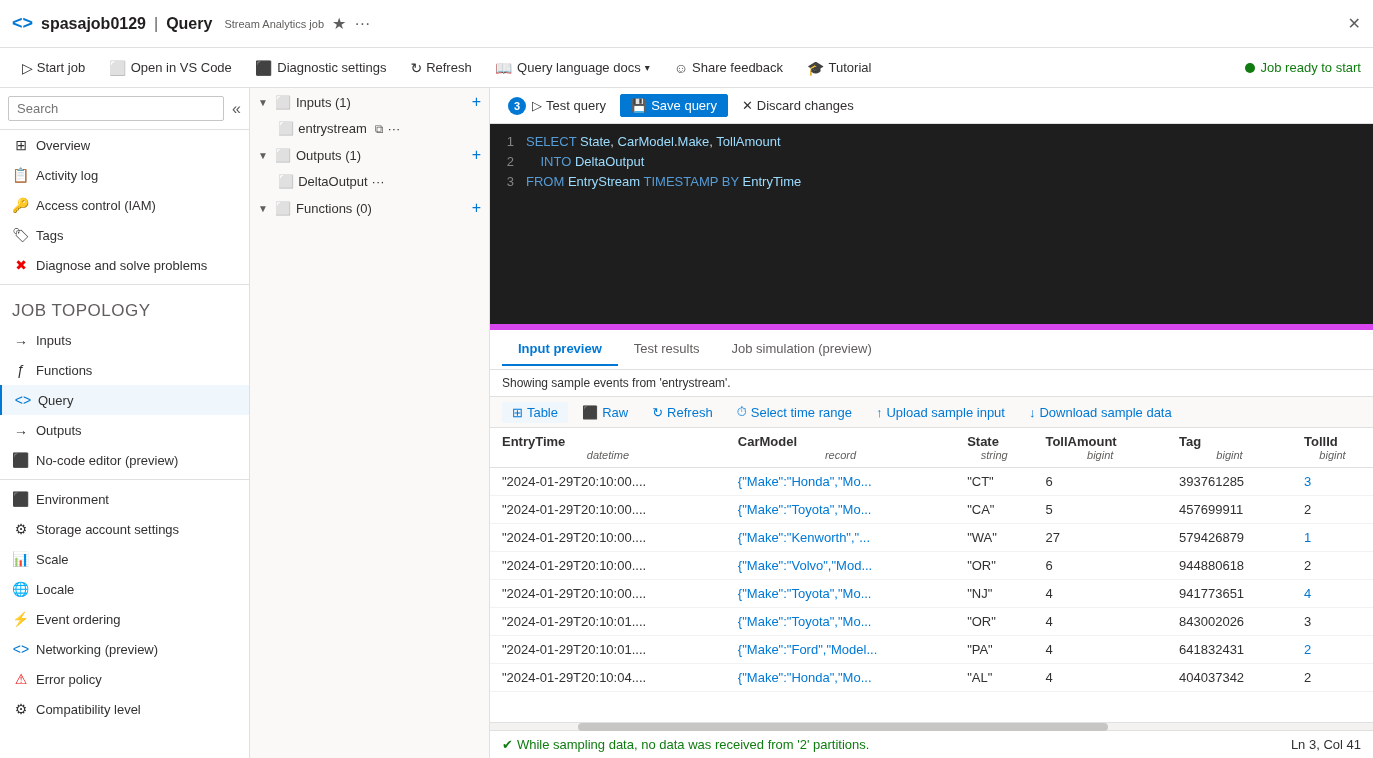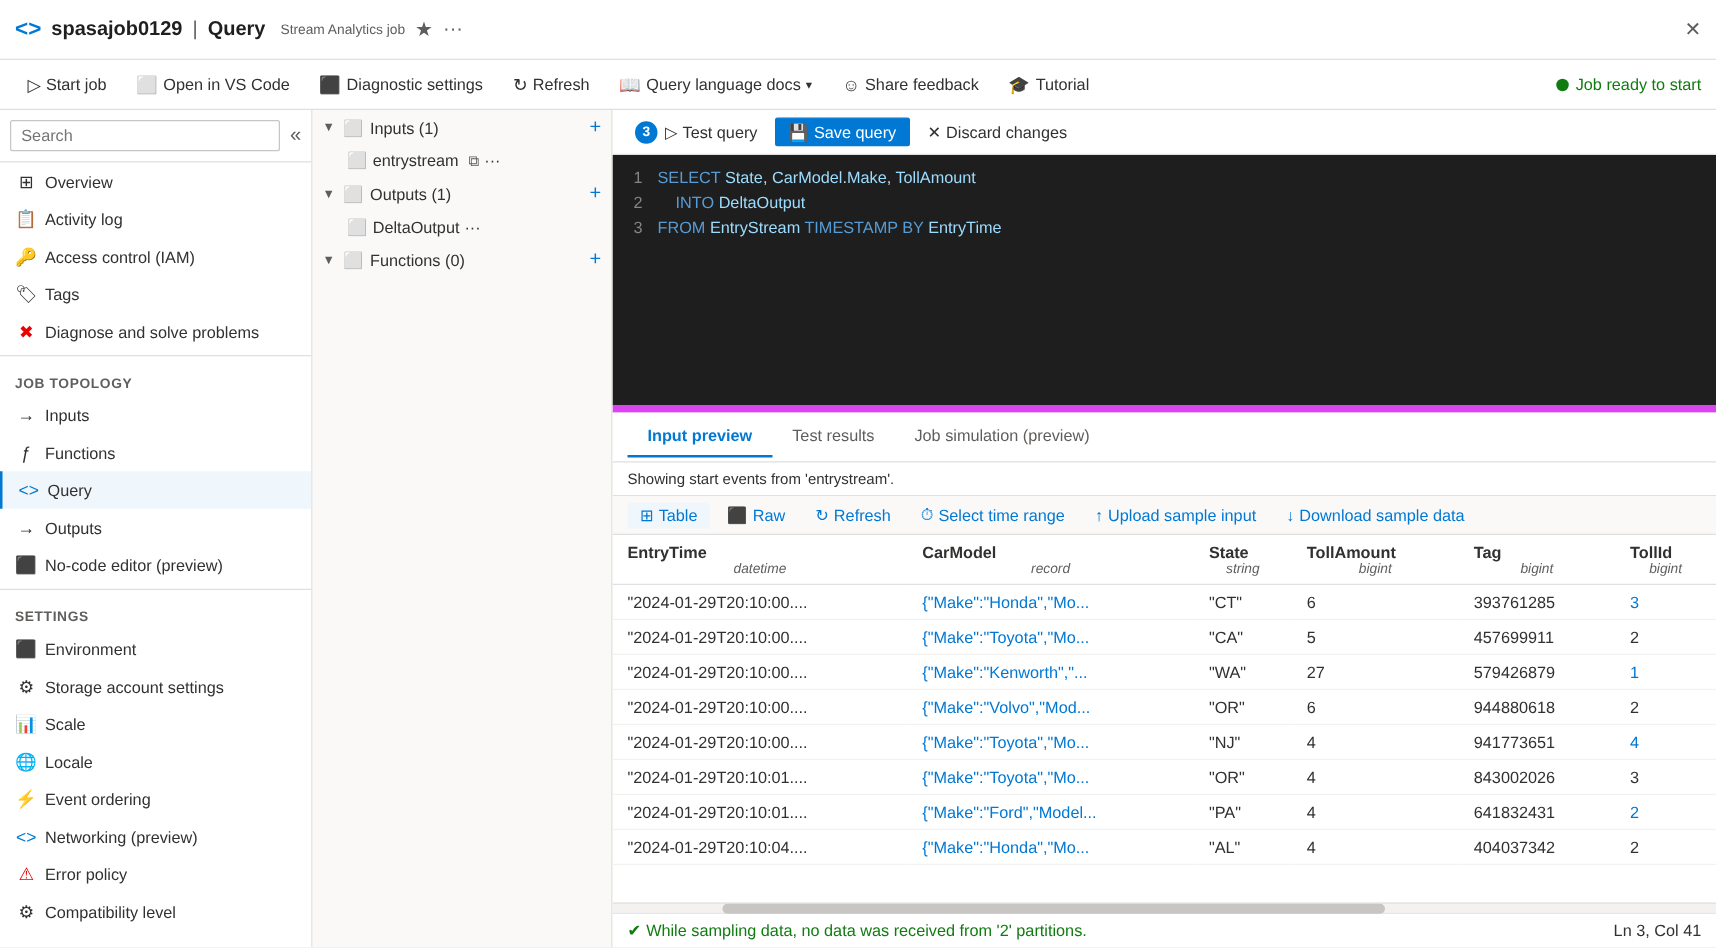--- a/index.html
+++ b/index.html
@@ -53,21 +53,21 @@
     }
     .sidebar-collapse { cursor: pointer; color: #605e5c; font-size: 16px; margin-left: 4px; }
 
     .sidebar-item {
       display: flex; align-items: center; gap: 6px;
       padding: 7px 12px; cursor: pointer; color: #323130;
     }
     .sidebar-item.active { background: #eff6fc; border-left: 2px solid #0078d4; }
     .sidebar-item .item-icon { font-size: 14px; width: 18px; text-align: center; }
     .sidebar-section-label {
-      font-size: 11px; font-weight: 700; color: #605e5c; text-transform: uppercase;
+      font-size: 17px; font-weight: 400; color: #605e5c; text-transform: uppercase;
       padding: 12px 12px 4px; letter-spacing: 0.5px;
     }
     .sidebar-divider { height: 1px; background: #e0e0e0; margin: 4px 0; }
 
     
     .panel-area { display: flex; flex: 1; overflow: hidden; }
 
     
     .tree-panel {
       width: 240px; min-width: 240px; background: #faf9f8;
@@ -266,21 +266,20 @@
     <div class="sidebar-item">
       <span class="item-icon">→</span>
       <span>Outputs</span>
     </div>
     <div class="sidebar-item">
       <span class="item-icon">⬛</span>
       <span>No-code editor (preview)</span>
     </div>
 
     <div class="sidebar-divider"></div>
-    <div class="sidebar-section-label">Settings</div>
 
     <div class="sidebar-item">
       <span class="item-icon">⬛</span>
       <span>Environment</span>
     </div>
     <div class="sidebar-item">
       <span class="item-icon">⚙</span>
       <span>Storage account settings</span>
     </div>
     <div class="sidebar-item">
@@ -378,21 +377,21 @@
           <span class="line-content"><span class="kw">FROM</span> <span class="ident">EntryStream</span> <span class="kw">TIMESTAMP</span> <span class="kw">BY</span> <span class="ident">EntryTime</span></span>
         </div>
       </div>
 
       <div class="preview-area">
         <div class="preview-tabs">
           <div class="preview-tab active">Input preview</div>
           <div class="preview-tab">Test results</div>
           <div class="preview-tab">Job simulation (preview)</div>
         </div>
-        <div class="preview-info">Showing start events from 'entrystream'.</div>
+        <div class="preview-info">Showing sample events from 'entrystream'.</div>
         <div class="preview-toolbar">
           <button class="preview-btn active">
             <span>⊞</span>
             <span>Table</span>
           </button>
           <button class="preview-btn">
             <span>⬛</span>
             <span>Raw</span>
           </button>
           <button class="preview-btn">

